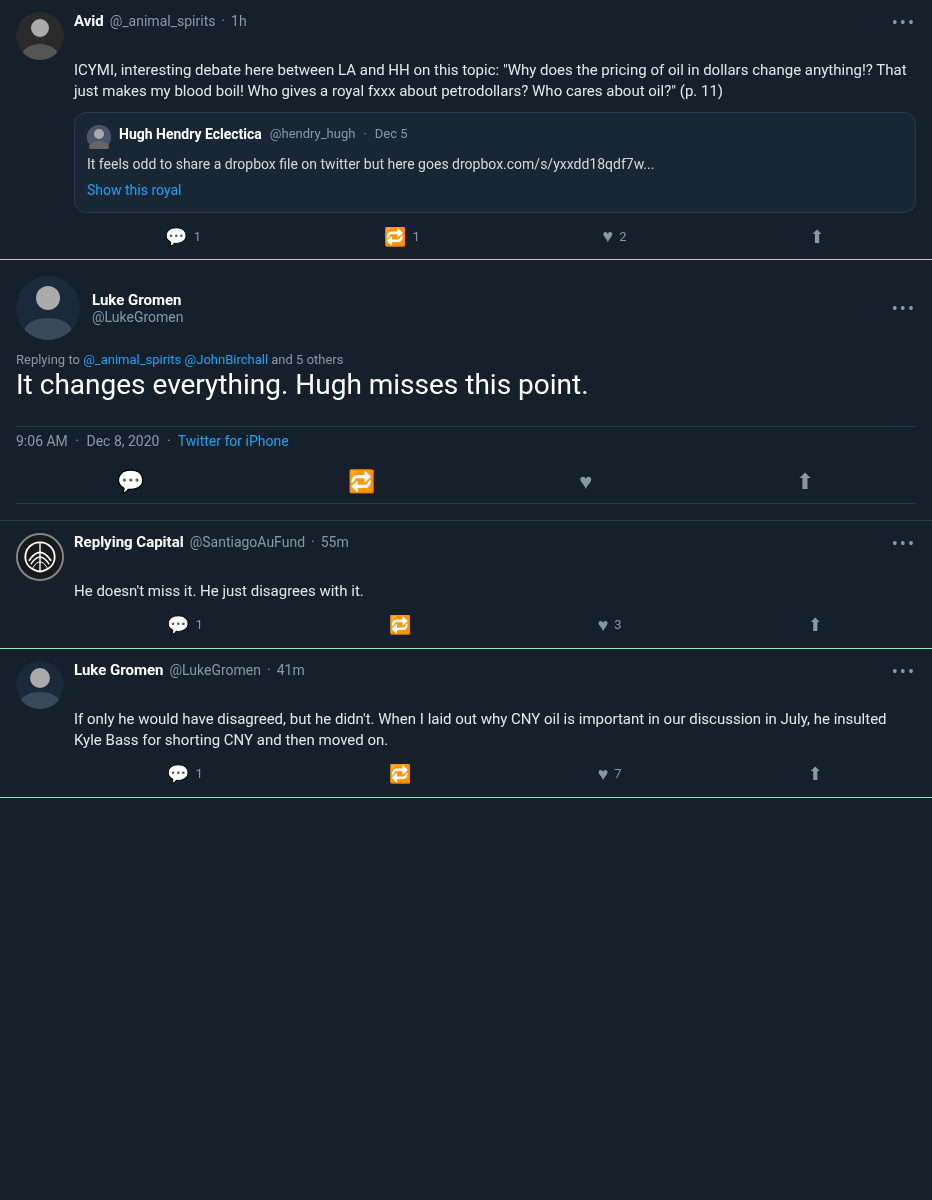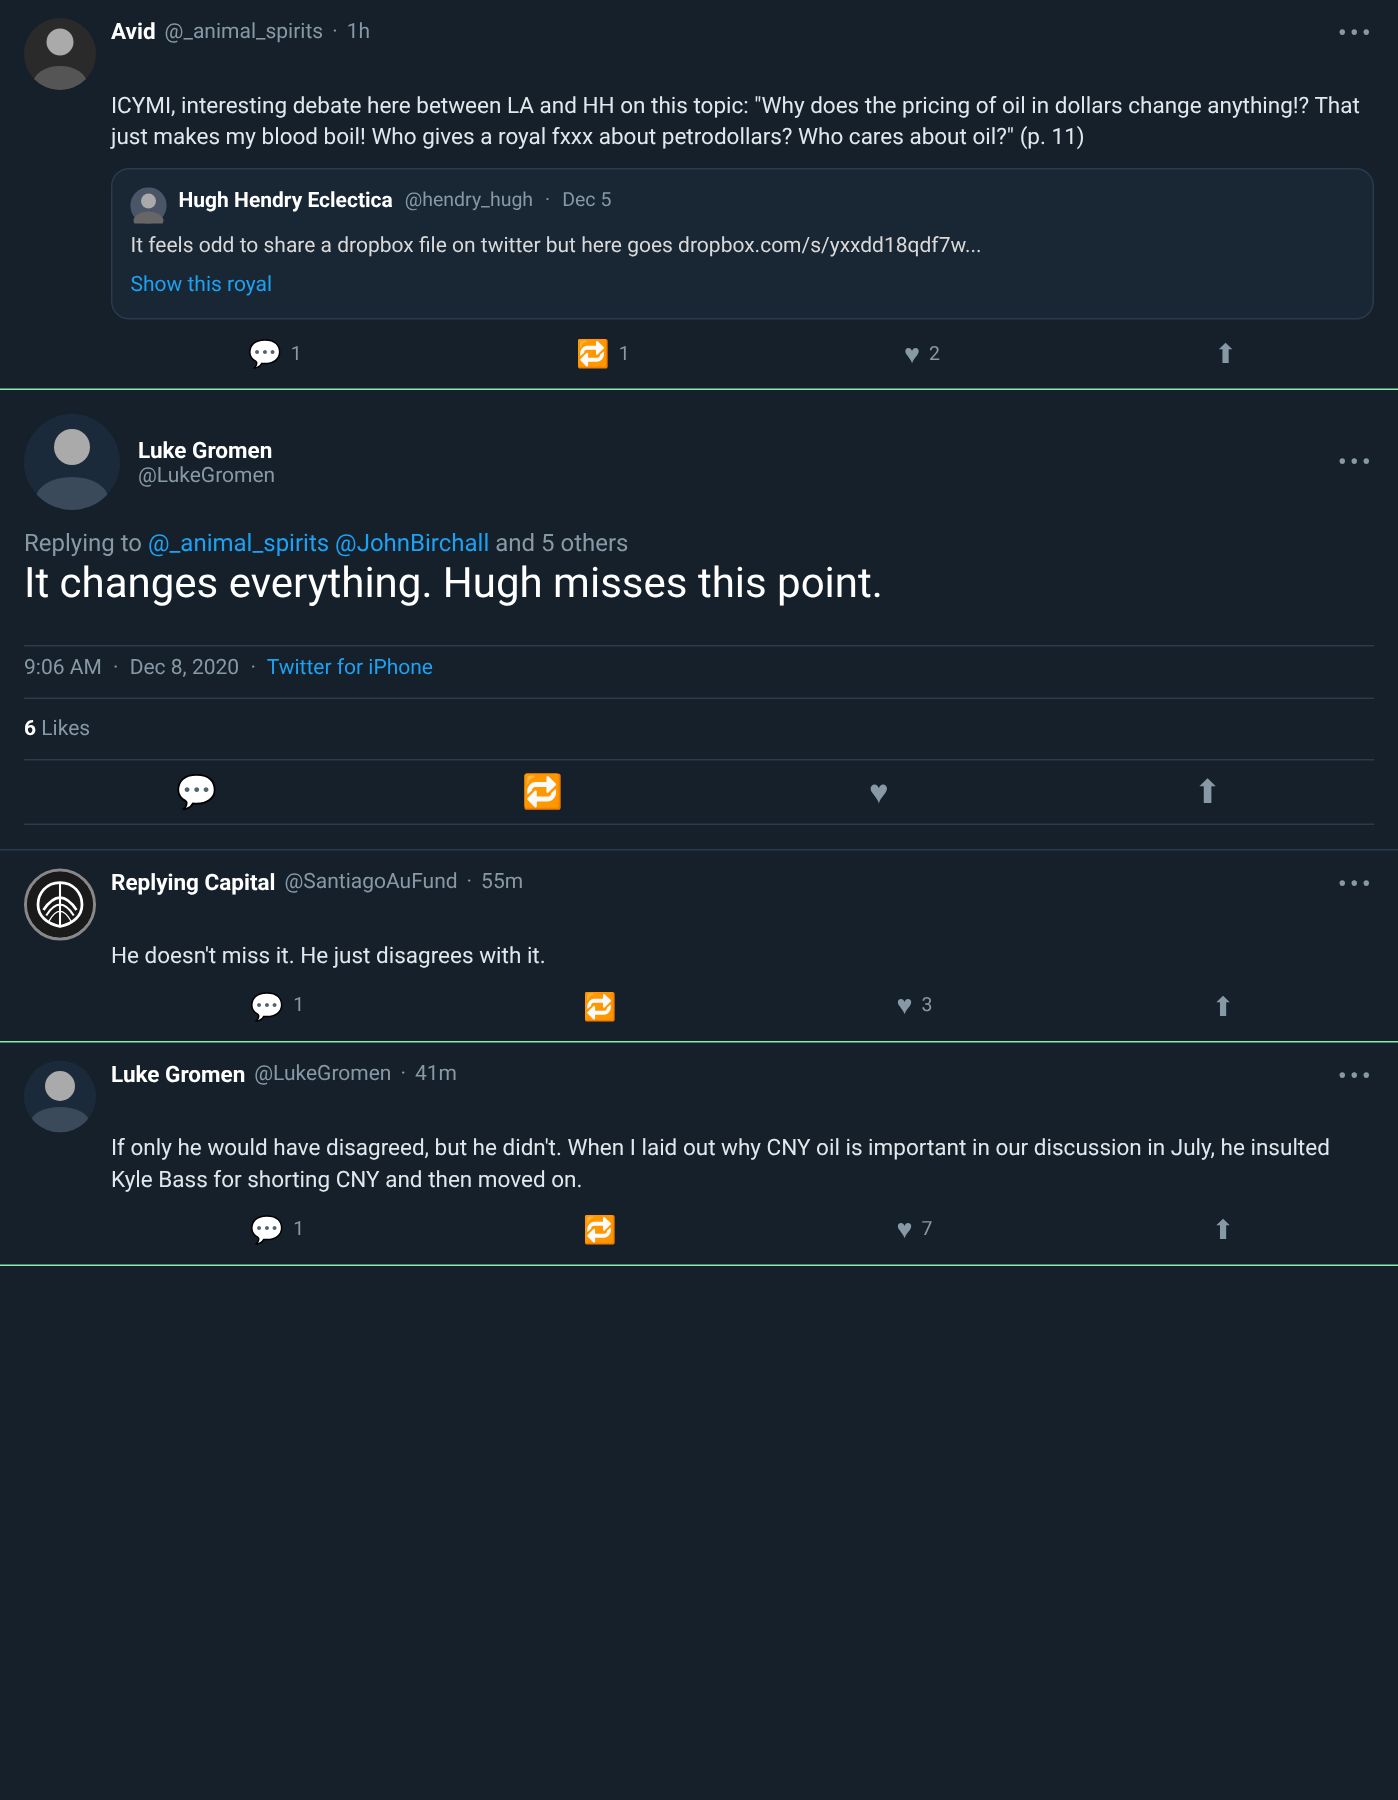--- a/index.html
+++ b/index.html
@@ -191,21 +191,21 @@
       color: #8899a6;
     }
     .main-actions {
       display: flex;
       justify-content: space-around;
       padding: 8px 0;
       border-bottom: 1px solid #2a3b4d;
     }
     .replying-to {
       color: #8899a6;
-      font-size: 16px;
+      font-size: 13px;
       margin-top: 4px;
     }
     .replying-to a {
       color: #1da1f2;
       text-decoration: none;
     }
   </style>
 </head>
 <body>
 
@@ -289,24 +289,20 @@
     Replying to <a href="#">@_animal_spirits</a> <a href="#">@JohnBirchall</a> <span>and 5 others</span>
   </div>
   <div class="main-tweet-text">It changes everything.  Hugh misses this point.</div>
   <div class="main-tweet-timestamp">
     <span>9:06 AM</span>
     <span class="dot">·</span>
     <span>Dec 8, 2020</span>
     <span class="dot">·</span>
     <span style="color:#1da1f2;">Twitter for iPhone</span>
   </div>
-  <div class="likes-section">
-    <span class="count">6</span>
-    <span class="label"> Likes</span>
-  </div>
   <div class="main-actions">
     <div class="action-item">
       <span style="font-size:22px;color:#8899a6;">💬</span>
     </div>
     <div class="action-item">
       <span style="font-size:22px;color:#8899a6;">🔁</span>
     </div>
     <div class="action-item">
       <span style="font-size:22px;color:#8899a6;">♥</span>
     </div>

